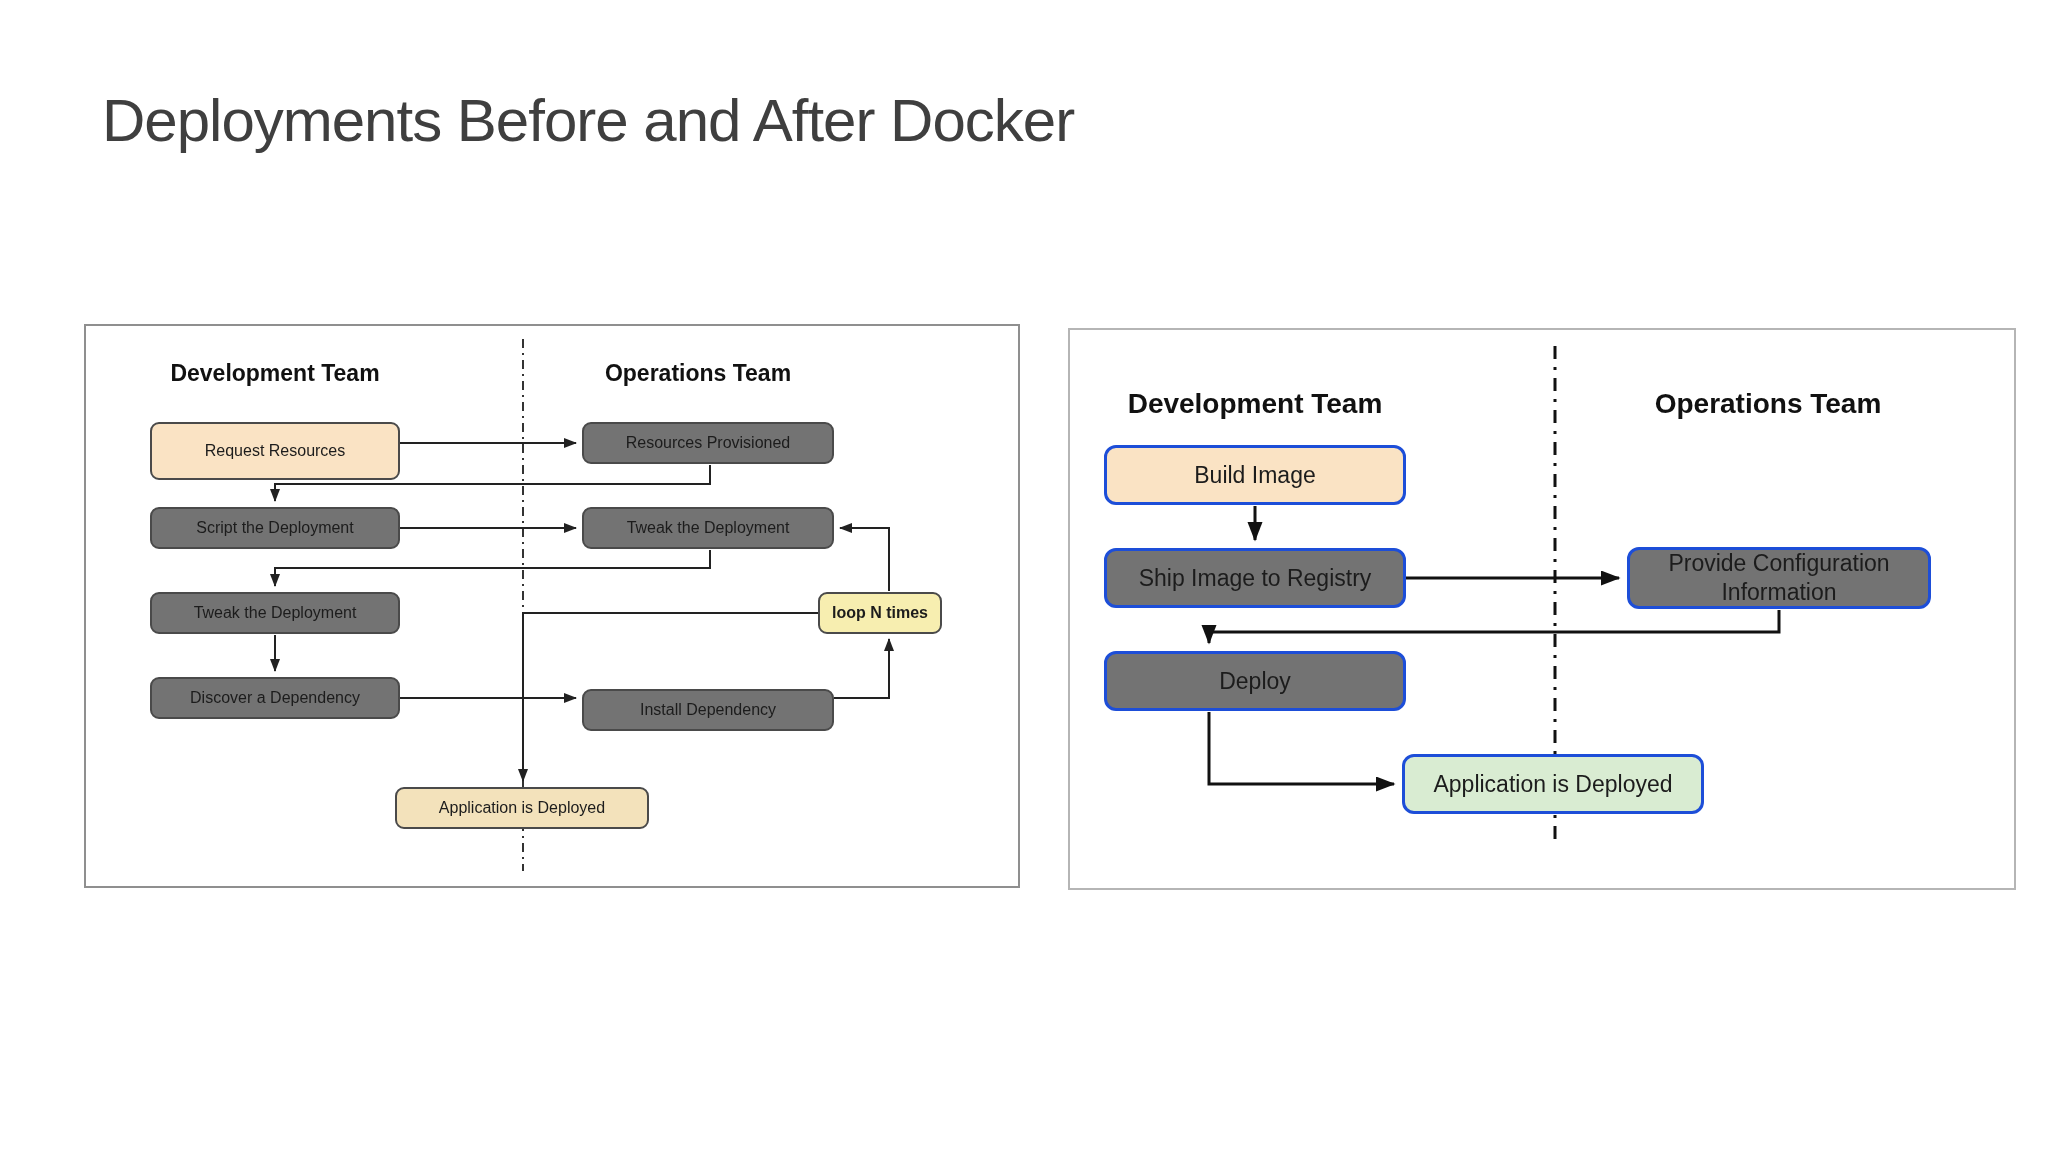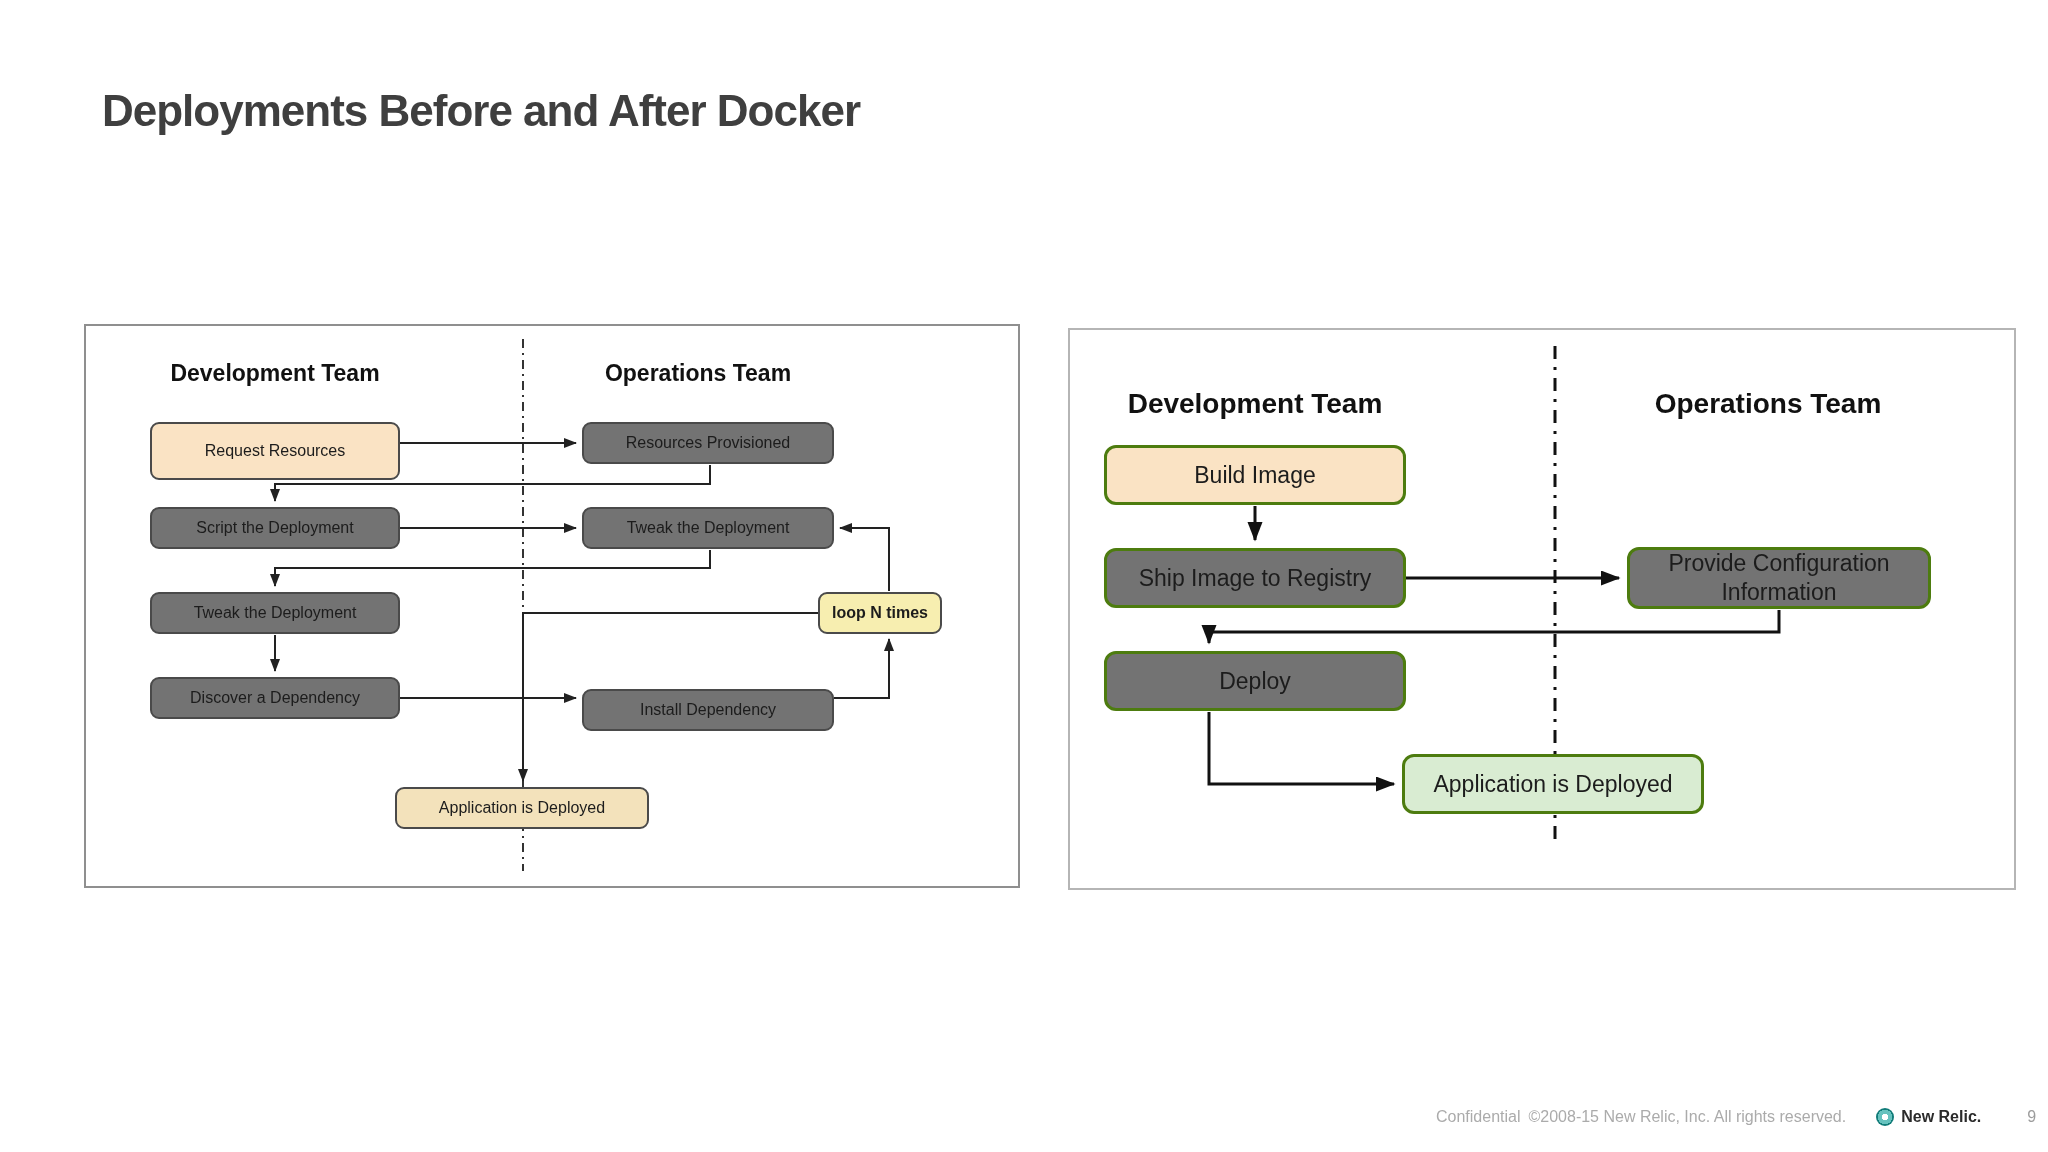--- a/index.html
+++ b/index.html
@@ -1,36 +1,36 @@
 <!DOCTYPE html>
 <html><head>
 <meta charset="utf-8">
 <style>
   * { margin:0; padding:0; box-sizing:border-box; }
   html,body { width:2048px; height:1152px; background:#ffffff; overflow:hidden;
               font-family:"Liberation Sans", sans-serif; }
   .stage { position:relative; width:2048px; height:1152px; background:#ffffff; }
 
-  .slide-title { position:absolute; left:102px; top:86px; font-size:44px; font-weight:bold;
+  .slide-title { position:absolute; left:102px; top:86px; font-size:60px; font-weight:normal;
                  color:#3f3f3f; letter-spacing:-1px; }
 
   .panel { position:absolute; background:#ffffff; }
   .panel-before { left:84px;  top:324px; width:936px; height:564px; border:2px solid #8f8f8f; }
   .panel-after  { left:1068px; top:328px; width:948px; height:562px; border:2px solid #b5b5b5; }
 
   .panel svg { position:absolute; left:0; top:0; z-index:0; }
 
   .team-header { position:absolute; text-align:center; font-weight:bold; color:#111; z-index:2; }
   .panel-before .team-header { font-size:23px; }
   .panel-after  .team-header { font-size:28px; }
 
   .box { position:absolute; display:flex; align-items:center; justify-content:center;
          text-align:center; z-index:2; color:#1c1c1c; }
   .panel-before .box { border:2px solid #4a4a4a; border-radius:9px; font-size:16px; }
-  .panel-after  .box { border:3px solid #4d7c0f; border-radius:12px; font-size:23px; line-height:1.25; }
+  .panel-after  .box { border:3px solid #1d4ed8; border-radius:12px; font-size:23px; line-height:1.25; }
 
   .peach  { background:#fae3c4; }
   .blue   { background:#737373; }
   .yellow { background:#f7eeb0; font-weight:bold; }
   .tan    { background:#f3e2bb; }
   .green  { background:#d9ecd2; }
 
   .footer { position:absolute; top:1108px; left:1436px; display:flex; align-items:center; z-index:3; }
   .footer .conf  { color:#ababab; font-size:16px; }
   .footer .rights{ color:#ababab; font-size:16px; margin-left:8px; }
@@ -105,23 +105,14 @@
     <div class="team-header" style="left:34px; top:58px; width:302px;">Development Team</div>
     <div class="team-header" style="left:546px; top:58px; width:304px;">Operations Team</div>
 
     <div class="box peach" style="left:34px; top:115px; width:302px; height:60px;">Build Image</div>
     <div class="box blue" style="left:557px; top:217px; width:304px; height:62px; padding:0 20px;">Provide Configuration Information</div>
     <div class="box blue" style="left:34px; top:218px; width:302px; height:60px;">Ship Image to Registry</div>
     <div class="box blue" style="left:34px; top:321px; width:302px; height:60px;">Deploy</div>
     <div class="box green" style="left:332px; top:424px; width:302px; height:60px;">Application is Deployed</div>
   </div>
 
-  <div class="footer">
-    <span class="conf">Confidential</span>
-    <span class="rights">©2008-15 New Relic, Inc. All rights reserved.</span>
-    <span class="brand">
-      <span class="brand-icon"></span>
-      <span class="brand-word">New Relic.</span>
-    </span>
-    <span class="page-num">9</span>
-  </div>
 
 </div>
 
 </body></html>

